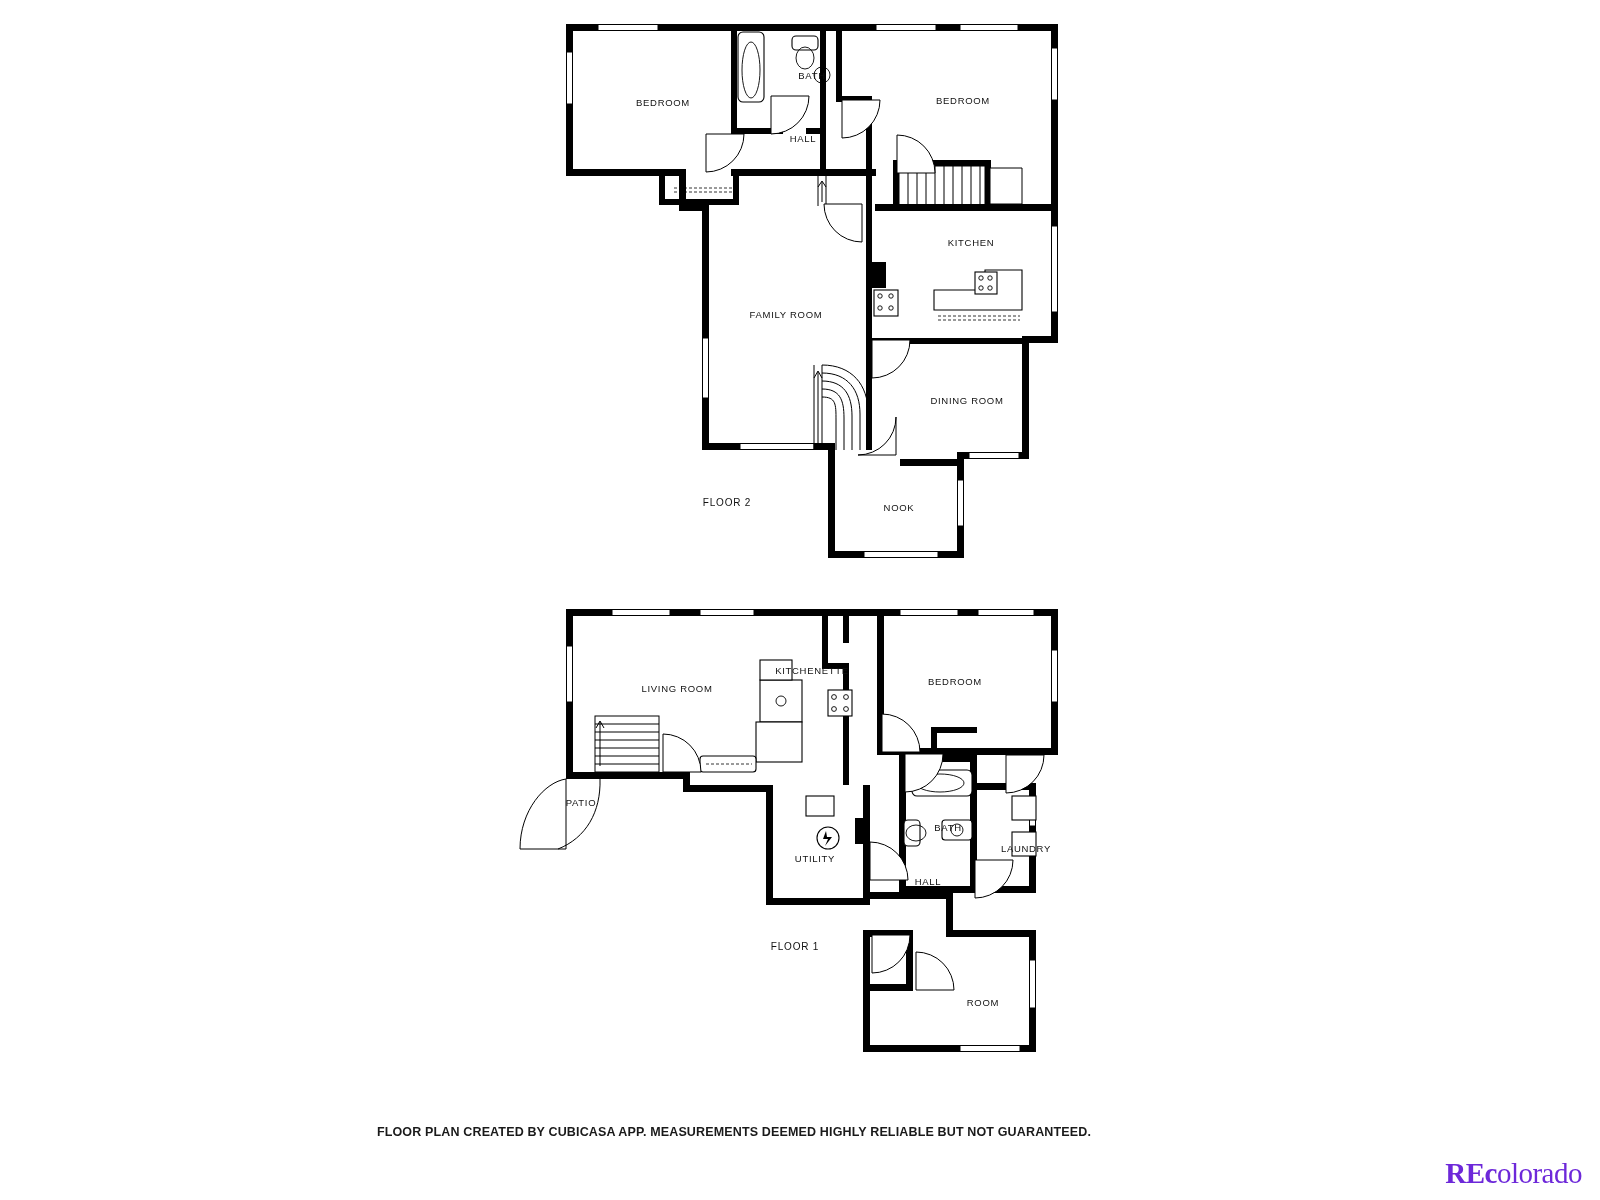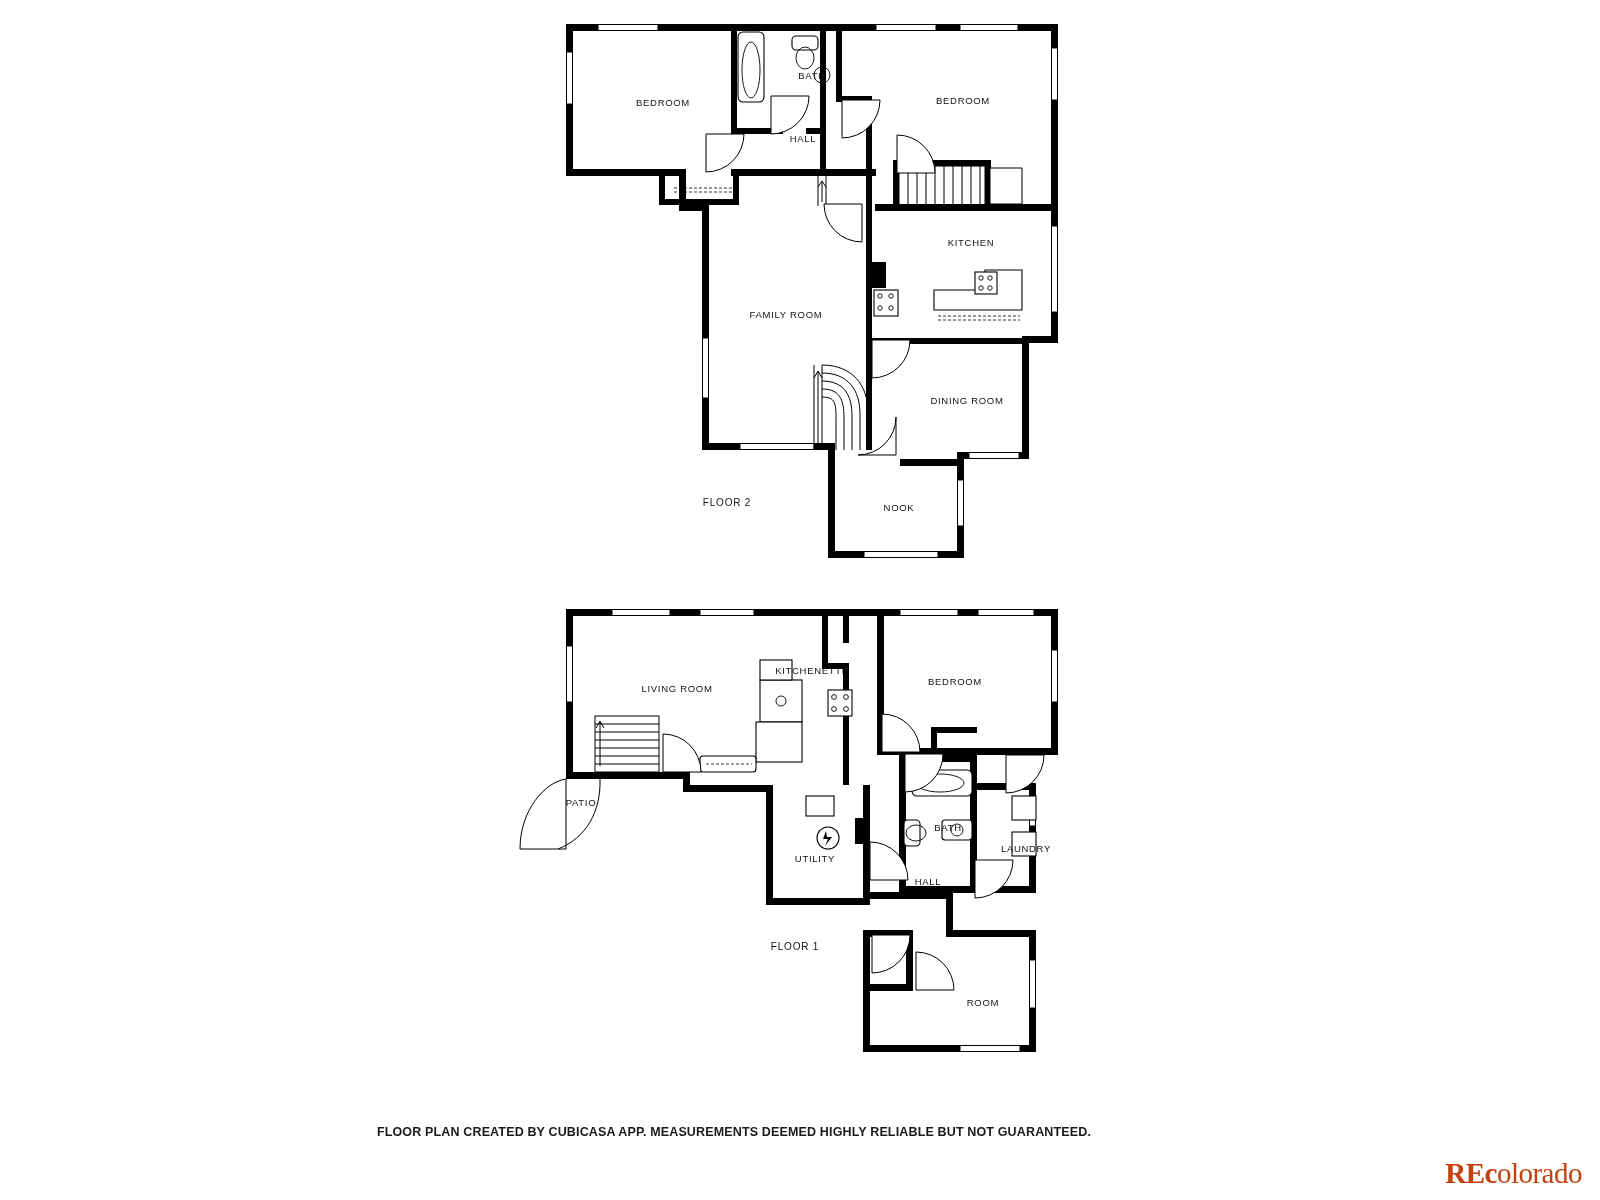--- a/index.html
+++ b/index.html
@@ -81,21 +81,21 @@
     font-weight: bold;
     letter-spacing: 0.15px;
     color: #1a1a1a;
   }
   .watermark {
     position: absolute;
     right: 18px;
     bottom: 10px;
     font-size: 29px;
     letter-spacing: -0.5px;
-    color: #c2410c;
+    color: #6d28d9;
     font-family: "Liberation Serif", serif;
     margin-top: 36px;
   }
   .watermark .re {
     font-weight: bold;
   }
 </style>
 </head>
 <body>
 

